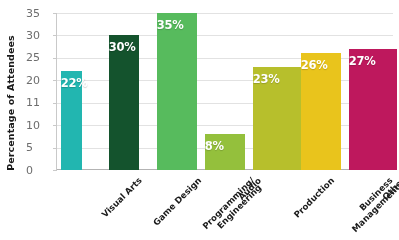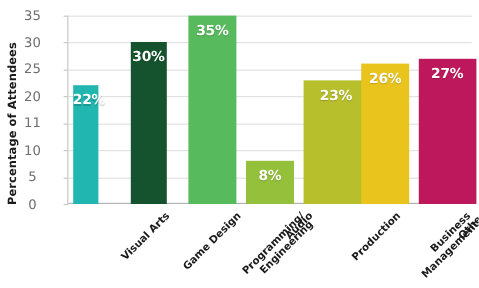--- a/index.html
+++ b/index.html
@@ -33,23 +33,23 @@
     color: #1a1a1a;
     letter-spacing: 0.1px;
     text-align: center;
     line-height: 18px;
     white-space: nowrap;
   }
 
   
   .y-tick-label {
     position: absolute;
-    right: 12px;
+    right: 0px;
     width: 26px;
-    text-align: center;
+    text-align: left;
     font-size: 11px;
     color: #6d6d6d;
     line-height: 11px;
     white-space: nowrap;
   }
   #y-ticks {
     position: absolute;
     left: 22px;
     top: 0px;
     width: 30px;
@@ -95,21 +95,20 @@
   }
   .bar {
     position: absolute;
     bottom: 0;
   }
   .bar-value {
     position: absolute;
     top: 5px;
     left: 0;
     width: 100%;
-    text-align: center;
     font-size: 11.5px;
     font-weight: bold;
     color: #ffffff;
     text-shadow: 0 1px 1px rgba(0,0,0,0.18);
     letter-spacing: -0.2px;
   }
 
   
   #x-labels {
     position: absolute;

